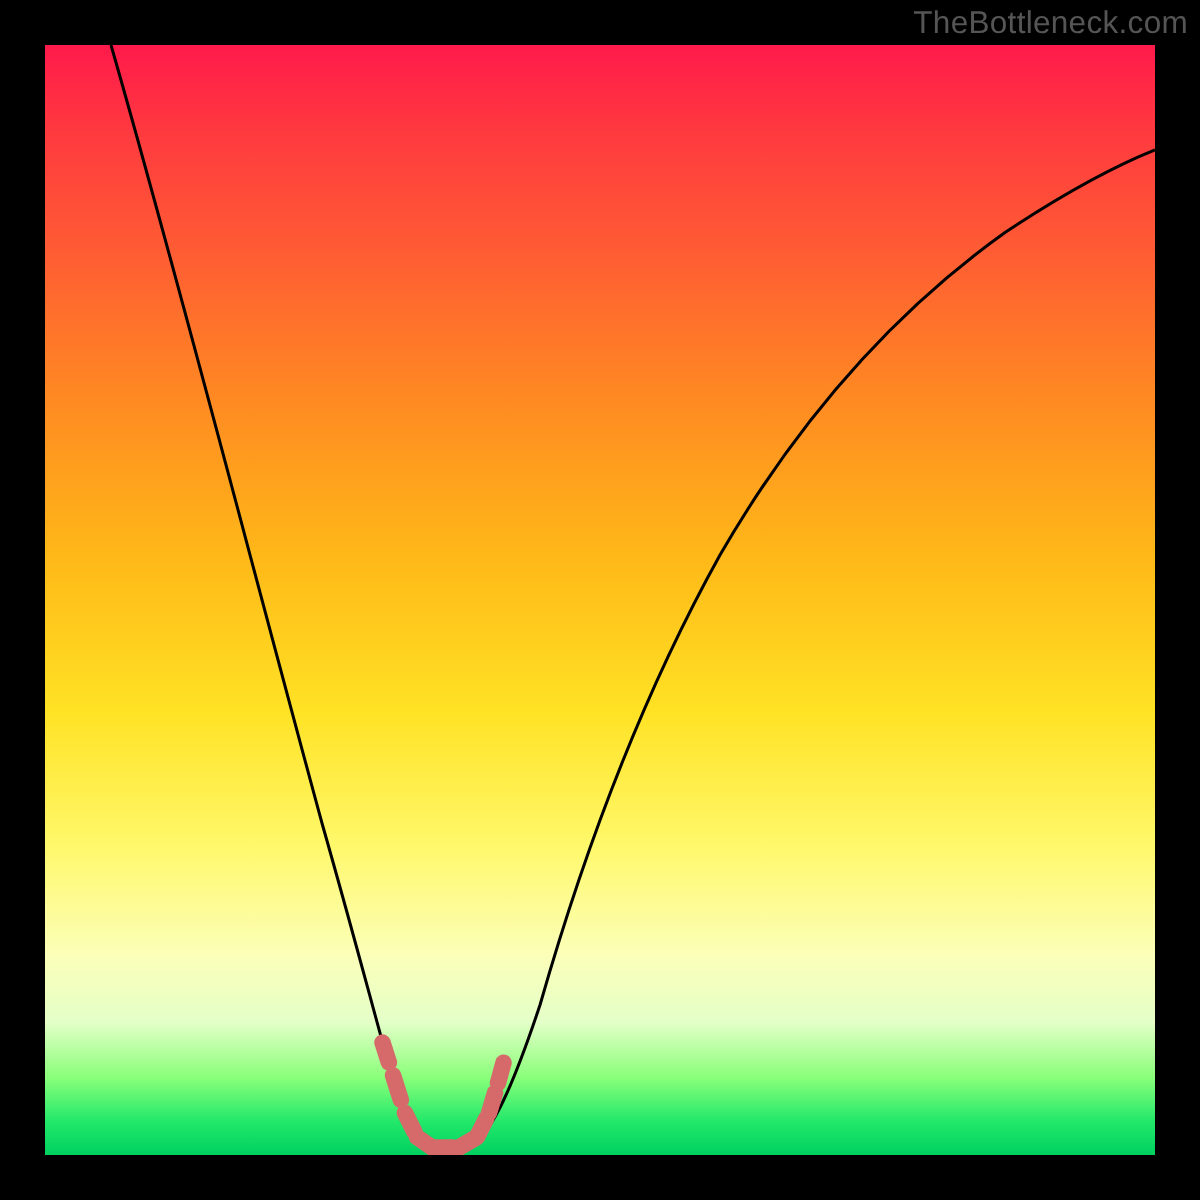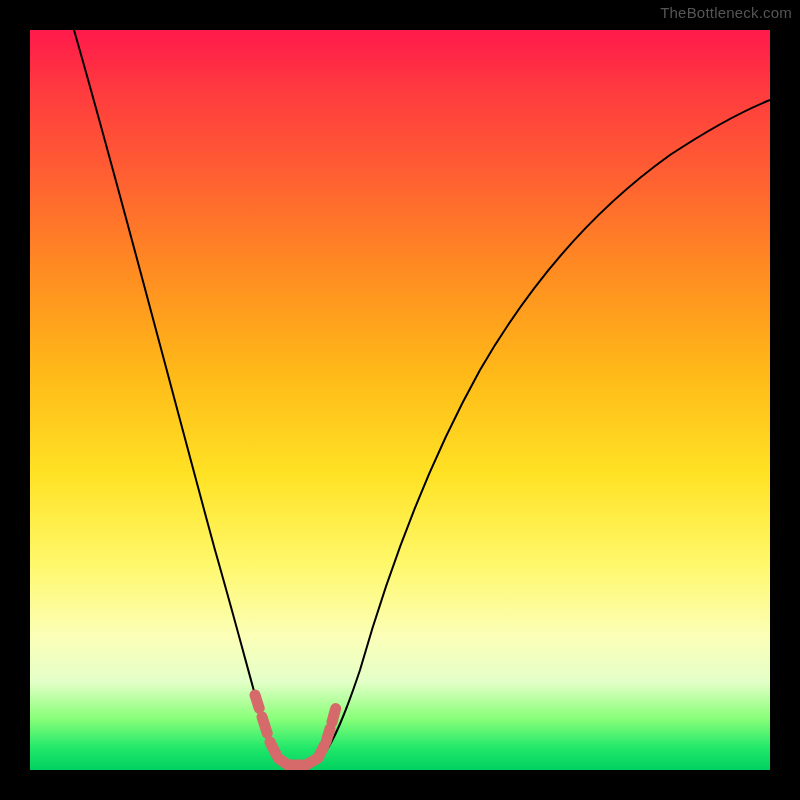--- a/index.html
+++ b/index.html
@@ -51,21 +51,21 @@
     position: absolute;
     inset: 0;
     width: 100%;
     height: 100%;
   }
   .watermark {
     position: absolute;
     top: 4px;
     right: 8px;
     color: #555;
-    font-size: 15px;
+    font-size: 21px;
     font-weight: 400;
     letter-spacing: 0.2px;
     user-select: none;
   }
 </style>
 </head>
 <body>
 
 <div class="frame">
   <div class="watermark">TheBottleneck.com</div>

